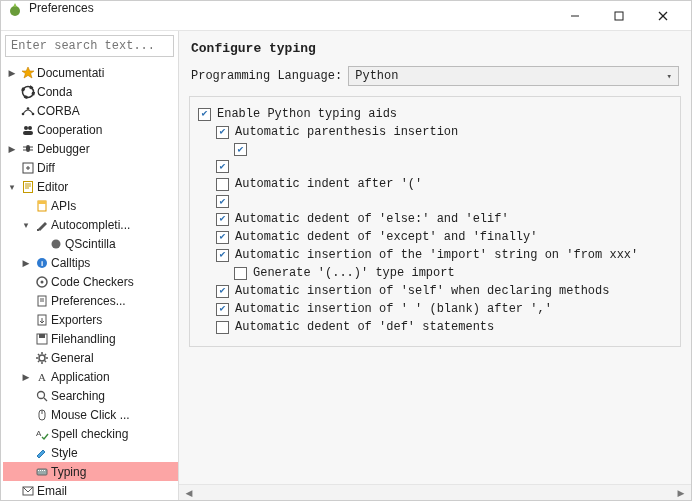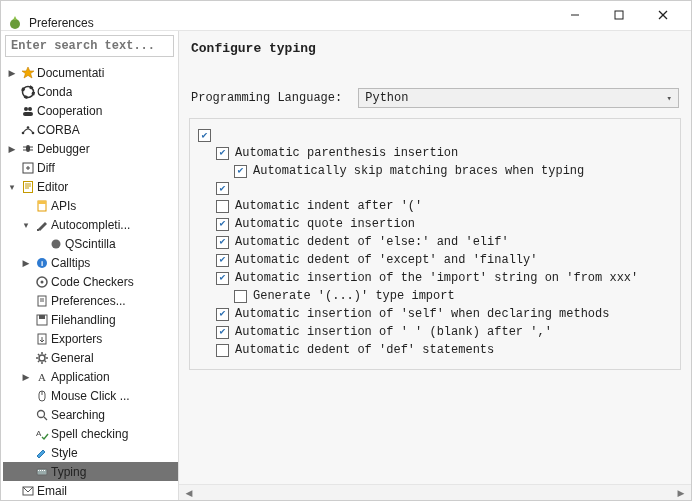--- a/index.html
+++ b/index.html
@@ -7,65 +7,64 @@
     margin: 0; padding: 0;
     font-family: "Segoe UI", Tahoma, sans-serif;
     font-size: 12px;
     background: #fff;
     color: #222;
     width: 692px; height: 501px;
     overflow: hidden;
   }
   .window { width: 692px; height: 501px; display: flex; flex-direction: column; border: 1px solid #ccc; }
   .titlebar {
-    height: 30px; display: flex; align-items: flex-end;
+    height: 30px; display: flex; align-items: flex-start;
     padding: 0 6px; background: #fff; border-bottom: 1px solid #e5e5e5;
   }
   .titlebar .appicon { width: 16px; height: 16px; margin-right: 6px; }
   .titlebar .title { flex: 0 0 auto; }
   .titlebar .spacer { flex: 1; }
   .titlebar .winbtn {
     width: 44px; height: 30px; display: flex; align-items: center; justify-content: center;
     font-size: 12px; color: #222;
   }
   .body { flex: 1; display: flex; min-height: 0; }
   .sidebar {
     width: 178px; border-right: 1px solid #ddd;
     display: flex; flex-direction: column; min-height: 0;
     background: #fff;
   }
   .search {
     border: 1px solid #ccc; margin: 4px; padding: 3px 5px;
     font-family: "Consolas", "Courier New", monospace;
-    color: #888; font-size: 12px; height: 22px; font-weight: bold;
+    color: #888; font-size: 12px; height: 22px;
   }
   .tree { flex: 1; overflow: auto; padding: 2px 0 2px 2px; }
   .tree-row {
     display: flex; align-items: center; height: 19px;
     padding-right: 4px; white-space: nowrap;
   }
-  .tree-row.selected { background: #737373; }
+  .tree-row.selected { background: #fca5a5; }
   .twist { width: 14px; display: flex; align-items: center; justify-content: center; color: #555; font-size: 9px; }
   .iconcell { width: 18px; display: flex; align-items: center; justify-content: center; }
   .label { overflow: hidden; text-overflow: ellipsis; }
   .content {
     flex: 1; display: flex; flex-direction: column; min-width: 0; min-height: 0;
     background: #f7f7f7;
   }
   .content-inner { flex:1; display:flex; flex-direction:column; min-height:0; }
   .section-title {
     font-family: "Consolas", "Courier New", monospace;
     font-weight: bold; font-size: 13px;
     padding: 10px 12px 6px 12px;
   }
   .lang-row {
-    display: flex; align-items: center; gap: 16px;
+    display: flex; align-items: center; gap: 6px;
     padding: 4px 12px 8px 12px;
     font-family: "Consolas", "Courier New", monospace;
-    margin-top: 22px;
   }
   .lang-select {
     flex: 1; height: 20px; border: 1px solid #bbb; background: #f0f0f0;
     display: flex; align-items: center; justify-content: space-between;
     padding: 0 6px; font-family: "Consolas","Courier New",monospace;
   }
   .groupbox {
     border: 1px solid #d8d8d8; margin: 2px 10px 8px 10px; padding: 8px 8px 10px 8px;
     background: #f7f7f7;
   }
@@ -143,38 +142,38 @@
                 <circle cx="7" cy="7" r="5.5" fill="none" stroke="#333" stroke-width="1.5"></circle>
                 <circle cx="7" cy="7" r="5.5" fill="none" stroke="#333" stroke-width="3" stroke-dasharray="3 6"></circle>
               </svg>
             </span>
           <span class="label">Conda</span>
         </div>
 
         <div class="tree-row" style="padding-left:16px">
           <span class="iconcell">
               <svg width="14" height="14" viewBox="0 0 14 14">
-                <circle cx="5" cy="5" r="2" fill="#333"></circle>
-                <circle cx="9" cy="5" r="2" fill="#333"></circle>
-                <rect x="2" y="8" width="10" height="4" rx="2" fill="#333"></rect>
-              </svg>
-            </span>
-          <span class="label">Cooperation</span>
-        </div>
-
-        <div class="tree-row" style="padding-left:16px">
-          <span class="iconcell">
-              <svg width="14" height="14" viewBox="0 0 14 14">
                 <path d="M2 10 Q7 2 12 10" fill="none" stroke="#333" stroke-width="1.2"></path>
                 <circle cx="2" cy="10" r="1.3" fill="#333"></circle>
                 <circle cx="12" cy="10" r="1.3" fill="#333"></circle>
                 <circle cx="7" cy="4.5" r="1.3" fill="#333"></circle>
               </svg>
             </span>
           <span class="label">CORBA</span>
+        </div>
+
+        <div class="tree-row" style="padding-left:16px">
+          <span class="iconcell">
+              <svg width="14" height="14" viewBox="0 0 14 14">
+                <circle cx="5" cy="5" r="2" fill="#333"></circle>
+                <circle cx="9" cy="5" r="2" fill="#333"></circle>
+                <rect x="2" y="8" width="10" height="4" rx="2" fill="#333"></rect>
+              </svg>
+            </span>
+          <span class="label">Cooperation</span>
         </div>
 
         <div class="tree-row" style="padding-left:2px">
           <span class="twist">▶</span>
           <span class="iconcell">
               <svg width="14" height="14" viewBox="0 0 14 14">
                 <rect x="5" y="3" width="4" height="7" rx="2" fill="#444"></rect>
                 <line x1="2" y1="5" x2="5" y2="5" stroke="#444"></line>
                 <line x1="2" y1="8" x2="5" y2="8" stroke="#444"></line>
                 <line x1="9" y1="5" x2="12" y2="5" stroke="#444"></line>
@@ -266,35 +265,35 @@
                 <line x1="5" y1="5" x2="9" y2="5" stroke="#555"></line>
                 <line x1="5" y1="7" x2="9" y2="7" stroke="#555"></line>
               </svg>
             </span>
           <span class="label">Preferences...</span>
         </div>
 
         <div class="tree-row" style="padding-left:30px">
           <span class="iconcell">
               <svg width="14" height="14">
+                <rect x="3" y="2" width="8" height="10" fill="#fff" stroke="#555"></rect>
+                <path d="M7 5 L7 10 M5 8 L7 10 L9 8" fill="none" stroke="#555"></path>
+              </svg>
+            </span>
+          <span class="label">Exporters</span>
+        </div>
+
+        <div class="tree-row" style="padding-left:30px">
+          <span class="iconcell">
+              <svg width="14" height="14">
                 <rect x="2" y="2" width="10" height="10" fill="#fff" stroke="#555"></rect>
                 <rect x="4" y="2" width="6" height="4" fill="#555"></rect>
               </svg>
             </span>
           <span class="label">Filehandling</span>
-        </div>
-
-        <div class="tree-row" style="padding-left:30px">
-          <span class="iconcell">
-              <svg width="14" height="14">
-                <rect x="3" y="2" width="8" height="10" fill="#fff" stroke="#555"></rect>
-                <path d="M7 5 L7 10 M5 8 L7 10 L9 8" fill="none" stroke="#555"></path>
-              </svg>
-            </span>
-          <span class="label">Exporters</span>
         </div>
 
         <div class="tree-row" style="padding-left:30px">
           <span class="iconcell">
               <svg width="14" height="14">
                 <circle cx="7" cy="7" r="3" fill="none" stroke="#555" stroke-width="1.5"></circle>
                 <g stroke="#555" stroke-width="1.5">
                   <line x1="7" y1="1" x2="7" y2="3"></line>
                   <line x1="7" y1="11" x2="7" y2="13"></line>
                   <line x1="1" y1="7" x2="3" y2="7"></line>
@@ -315,35 +314,35 @@
               <svg width="14" height="14">
                 <text x="3" y="11" font-size="11" fill="#444" font-family="serif">A</text>
               </svg>
             </span>
           <span class="label">Application</span>
         </div>
 
         <div class="tree-row" style="padding-left:30px">
           <span class="iconcell">
               <svg width="14" height="14">
+                <circle cx="6" cy="6" r="3.5" fill="none" stroke="#555" stroke-width="1.3"></circle>
+                <line x1="9" y1="9" x2="12" y2="12" stroke="#555" stroke-width="1.3"></line>
+              </svg>
+            </span>
+          <span class="label">Searching</span>
+        </div>
+
+        <div class="tree-row" style="padding-left:30px">
+          <span class="iconcell">
+              <svg width="14" height="14">
                 <rect x="4" y="2" width="6" height="10" rx="3" fill="#fff" stroke="#555"></rect>
                 <line x1="7" y1="2" x2="7" y2="6" stroke="#555"></line>
               </svg>
             </span>
           <span class="label">Mouse Click ...</span>
-        </div>
-
-        <div class="tree-row" style="padding-left:30px">
-          <span class="iconcell">
-              <svg width="14" height="14">
-                <circle cx="6" cy="6" r="3.5" fill="none" stroke="#555" stroke-width="1.3"></circle>
-                <line x1="9" y1="9" x2="12" y2="12" stroke="#555" stroke-width="1.3"></line>
-              </svg>
-            </span>
-          <span class="label">Searching</span>
         </div>
 
         <div class="tree-row" style="padding-left:30px">
           <span class="iconcell">
               <svg width="14" height="14">
                 <text x="1" y="9" font-size="8" fill="#444">A</text>
                 <path d="M7 10 L9 12 L13 7" fill="none" stroke="#3a8a3a" stroke-width="1.4"></path>
               </svg>
             </span>
           <span class="label">Spell checking</span>
@@ -393,44 +392,43 @@
           <div class="lang-select">
             <span>Python</span>
             <span style="font-size:9px;color:#555">▾</span>
           </div>
         </div>
 
         <div class="groupbox">
 
           <div class="opt">
             <span class="chk">✔</span>
+            <span>Enable Python typing aids</span>
           </div>
 
           <div class="opt indent1">
             <span class="chk">✔</span>
             <span>Automatic parenthesis insertion</span>
           </div>
 
           <div class="opt indent2">
             <span class="chk">✔</span>
-            <span>Automatically skip matching braces when typing</span>
           </div>
 
           <div class="opt indent1">
             <span class="chk">✔</span>
           </div>
 
           <div class="opt indent1">
             <span class="chk"></span>
             <span>Automatic indent after '('</span>
           </div>
 
           <div class="opt indent1">
             <span class="chk">✔</span>
-            <span>Automatic quote insertion</span>
           </div>
 
           <div class="opt indent1">
             <span class="chk">✔</span>
             <span>Automatic dedent of 'else:' and 'elif'</span>
           </div>
 
           <div class="opt indent1">
             <span class="chk">✔</span>
             <span>Automatic dedent of 'except' and 'finally'</span>

